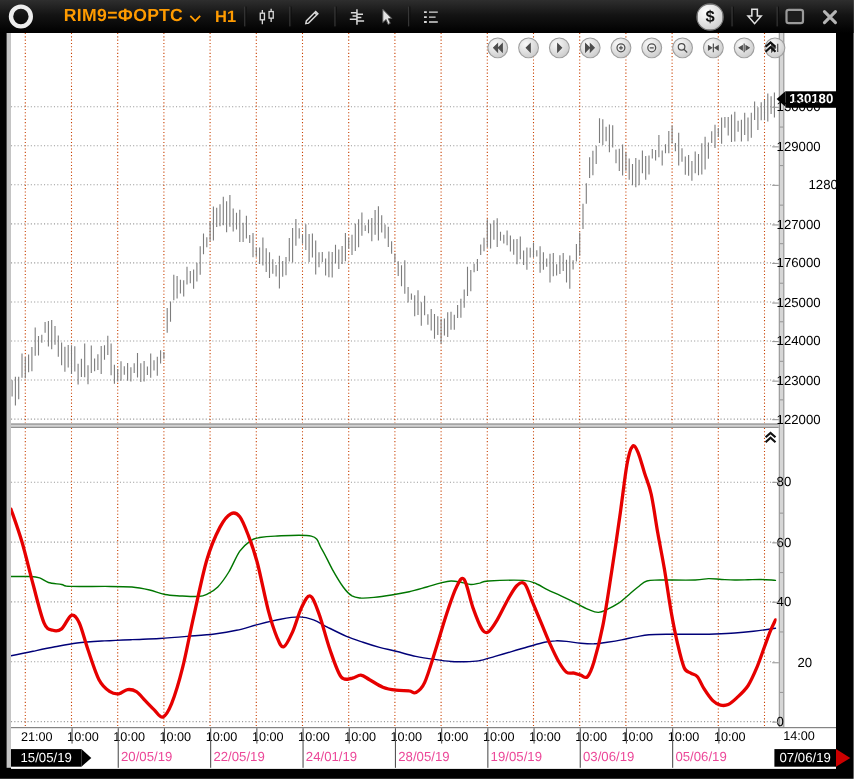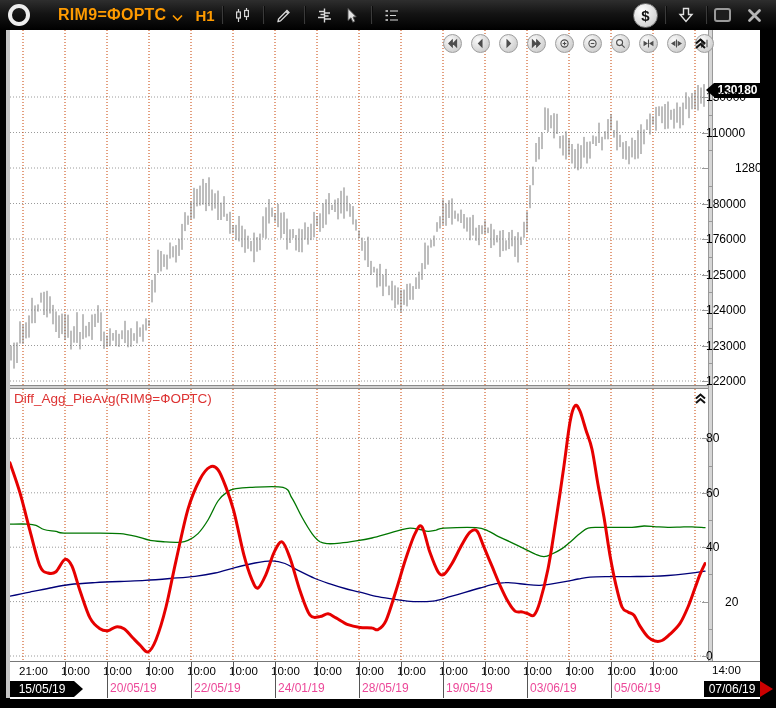--- a/index.html
+++ b/index.html
@@ -418,21 +418,20 @@
         <line x1="685" y1="0" x2="685" y2="272" stroke="#c84000" stroke-width="1" stroke-dasharray="1 2"></line>
       </g>
       <path d="M0,207.2C3.3,206.5,13.3,204.4,20,203.1C26.7,201.7,33.3,200.3,40,199.0C46.7,197.7,52.5,196.4,60,195.5C67.5,194.6,76.7,194.1,85,193.6C93.3,193.1,101.7,192.8,110,192.5C118.3,192.1,126.7,191.9,135,191.4C143.3,190.9,151.7,190.2,160,189.5C168.3,188.8,177.5,188.2,185,187.3C192.5,186.4,198.3,185.5,205,184.0C211.7,182.6,218.3,180.3,225,178.6C231.7,176.9,238.8,175.1,245,174.0C251.2,172.8,257.0,171.7,262,171.8C267.0,171.9,270.7,172.9,275,174.5C279.3,176.1,283.0,178.8,288,181.3C293.0,183.8,299.7,187.2,305,189.5C310.3,191.7,315.0,193.2,320,194.9C325.0,196.6,330.0,198.2,335,199.5C340.0,200.9,344.5,201.7,350,203.1C355.5,204.4,362.2,206.5,368,207.7C373.8,208.9,379.7,209.7,385,210.4C390.3,211.2,395.8,212.0,400,212.3C404.2,212.7,405.8,212.7,410,212.6C414.2,212.5,420.0,212.6,425,211.8C430.0,211.0,435.0,209.1,440,207.7C445.0,206.3,450.0,204.8,455,203.4C460.0,201.9,465.0,200.4,470,199.0C475.0,197.6,480.8,195.8,485,194.9C489.2,194.0,491.7,193.7,495,193.6C498.3,193.4,501.2,193.7,505,194.1C508.8,194.5,513.8,195.4,518,195.7C522.2,196.1,526.0,196.4,530,196.3C534.0,196.1,537.8,195.5,542,194.9C546.2,194.3,550.7,193.6,555,192.7C559.3,191.9,563.8,190.8,568,190.0C572.2,189.3,574.7,188.5,580,188.1C585.3,187.7,593.3,187.7,600,187.6C606.7,187.5,613.3,187.6,620,187.6C626.7,187.5,633.7,187.5,640,187.3C646.3,187.1,652.2,186.9,658,186.5C663.8,186.1,668.8,185.6,675,184.9C681.2,184.1,691.7,182.6,695,182.1" fill="none" stroke="#000078" stroke-width="1.3" stroke-linecap="round" stroke-linejoin="round"></path>
       <path d="M0,135.1C3.0,135.1,13.7,134.9,18,135.1C22.3,135.3,23.3,135.5,26,136.4C28.7,137.3,30.7,139.5,34,140.5C37.3,141.5,42.7,141.8,46,142.4C49.3,143.0,46.7,143.8,54,144.1C61.3,144.3,80.7,144.0,90,144.1C99.3,144.1,104.0,144.1,110,144.6C116.0,145.1,121.0,146.2,126,147.3C131.0,148.5,135.2,150.5,140,151.4C144.8,152.3,150.0,152.4,155,152.8C160.0,153.1,166.2,153.5,170,153.3C173.8,153.1,175.0,152.9,178,151.4C181.0,149.9,184.7,148.0,188,144.6C191.3,141.2,194.7,136.4,198,131.0C201.3,125.6,204.7,116.7,208,112.0C211.3,107.2,215.0,104.5,218,102.4C221.0,100.4,222.3,100.4,226,99.7C229.7,99.0,232.2,98.6,240,98.4C247.8,98.1,266.0,96.5,273,98.4C280.0,100.2,278.8,104.3,282,109.2C285.2,114.2,288.7,122.4,292,128.3C295.3,134.2,299.0,140.5,302,144.6C305.0,148.7,307.3,151.1,310,152.8C312.7,154.4,314.7,154.4,318,154.7C321.3,154.9,325.3,154.6,330,154.1C334.7,153.7,340.7,152.8,346,151.9C351.3,151.1,356.7,150.2,362,149.0C367.3,147.7,373.3,145.9,378,144.6C382.7,143.3,386.3,142.0,390,141.1C393.7,140.2,396.7,139.3,400,139.2C403.3,139.1,407.0,140.0,410,140.5C413.0,141.1,415.3,142.3,418,142.4C420.7,142.5,423.3,141.6,426,141.1C428.7,140.5,427.3,139.6,434,139.2C440.7,138.8,458.7,138.2,466,138.6C473.3,139.1,474.3,140.4,478,141.9C481.7,143.3,484.3,145.5,488,147.3C491.7,149.1,495.7,150.7,500,152.8C504.3,154.8,509.7,157.4,514,159.6C518.3,161.7,522.7,164.2,526,165.5C529.3,166.9,531.3,167.8,534,167.7C536.7,167.6,539.0,166.4,542,165.0C545.0,163.6,548.7,161.8,552,159.6C555.3,157.3,559.0,153.9,562,151.4C565.0,148.9,567.3,146.6,570,144.6C572.7,142.6,574.7,140.2,578,139.2C581.3,138.1,582.7,138.5,590,138.3C597.3,138.2,614.7,138.6,622,138.3C629.3,138.1,630.0,137.1,634,137.0C638.0,136.9,642.0,137.6,646,137.8C650.0,138.0,654.0,138.3,658,138.3C662.0,138.4,666.0,138.2,670,138.1C674.0,138.0,677.8,137.7,682,137.8C686.2,137.9,692.8,138.5,695,138.6" fill="none" stroke="#007600" stroke-width="1.3" stroke-linecap="round" stroke-linejoin="round"></path>
       <path d="M0,73.9C1.7,78.9,6.7,92.5,10,103.8C13.3,115.1,16.7,129.6,20,141.9C23.3,154.1,27.0,170.2,30,177.2C33.0,184.3,35.3,183.1,38,184.0C40.7,184.9,43.2,184.9,46,182.7C48.8,180.4,52.3,171.3,55,170.4C57.7,169.5,59.5,172.0,62,177.2C64.5,182.5,67.0,193.1,70,201.7C73.0,210.3,76.7,222.6,80,228.9C83.3,235.3,87.0,237.7,90,239.8C93.0,241.9,95.3,242.0,98,241.7C100.7,241.4,103.3,238.2,106,237.9C108.7,237.6,111.3,238.1,114,239.8C116.7,241.5,119.3,245.2,122,248.0C124.7,250.7,127.3,253.6,130,256.1C132.7,258.6,135.3,263.8,138,262.9C140.7,262.0,143.0,258.2,146,250.7C149.0,243.2,152.7,231.2,156,218.0C159.3,204.9,162.3,188.1,166,171.8C169.7,155.5,174.0,133.7,178,120.1C182.0,106.5,186.3,97.2,190,90.2C193.7,83.2,197.0,79.5,200,78.0C203.0,76.4,205.3,77.3,208,80.7C210.7,84.1,213.3,91.3,216,98.4C218.7,105.4,221.0,111.5,224,122.8C227.0,134.2,231.0,155.0,234,166.4C237.0,177.7,239.7,185.4,242,190.8C244.3,196.3,245.7,199.9,248,199.0C250.3,198.1,253.3,191.3,256,185.4C258.7,179.5,261.3,169.1,264,163.6C266.7,158.2,269.3,151.9,272,152.8C274.7,153.7,277.0,160.9,280,169.1C283.0,177.2,286.7,192.2,290,201.7C293.3,211.2,296.7,221.9,300,226.2C303.3,230.5,307.0,227.8,310,227.6C313.0,227.3,315.3,224.6,318,224.8C320.7,225.1,322.7,227.1,326,228.9C329.3,230.7,334.0,234.1,338,235.7C342.0,237.3,346.0,237.9,350,238.4C354.0,239.0,359.0,238.6,362,239.0C365.0,239.3,365.7,241.8,368,240.6C370.3,239.4,373.0,238.1,376,231.6C379.0,225.2,382.7,212.1,386,201.7C389.3,191.3,392.8,178.6,396,169.1C399.2,159.6,402.3,149.8,405,144.6C407.7,139.4,409.5,134.6,412,137.8C414.5,141.0,417.3,156.2,420,163.6C422.7,171.1,425.7,179.1,428,182.7C430.3,186.3,431.7,186.8,434,185.4C436.3,184.0,439.0,179.5,442,174.5C445.0,169.5,449.0,160.7,452,155.5C455.0,150.3,457.5,145.5,460,143.2C462.5,141.0,464.7,139.4,467,141.9C469.3,144.4,471.5,152.3,474,158.2C476.5,164.1,479.3,170.9,482,177.2C484.7,183.6,487.3,190.4,490,196.3C492.7,202.2,495.5,208.3,498,212.6C500.5,216.9,502.7,220.4,505,222.1C507.3,223.8,509.8,222.5,512,222.9C514.2,223.4,516.0,224.3,518,224.8C520.0,225.4,522.0,228.2,524,226.2C526.0,224.2,527.7,220.3,530,212.6C532.3,204.9,535.3,193.6,538,180.0C540.7,166.4,543.3,148.2,546,131.0C548.7,113.8,551.7,92.9,554,76.6C556.3,60.3,558.2,43.1,560,33.1C561.8,23.1,563.3,18.6,565,16.8C566.7,14.9,568.2,18.1,570,22.2C571.8,26.3,574.0,34.9,576,41.2C578.0,47.6,580.0,51.2,582,60.3C584.0,69.3,586.0,84.3,588,95.6C590.0,107.0,592.0,116.5,594,128.3C596.0,140.1,598.0,155.0,600,166.4C602.0,177.7,604.0,187.7,606,196.3C608.0,204.9,610.0,213.6,612,218.0C614.0,222.5,616.0,221.6,618,222.9C620.0,224.3,622.0,223.8,624,226.2C626.0,228.6,627.7,233.5,630,237.1C632.3,240.7,635.5,245.5,638,248.0C640.5,250.5,642.7,251.5,645,252.0C647.3,252.6,649.5,252.6,652,251.5C654.5,250.4,657.0,248.1,660,245.2C663.0,242.4,667.0,238.9,670,234.4C673.0,229.8,675.5,223.9,678,218.0C680.5,212.1,683.0,204.4,685,199.0C687.0,193.6,688.3,189.5,690,185.4C691.7,181.3,694.2,176.3,695,174.5" fill="none" stroke="#e60000" stroke-width="3" stroke-linecap="round" stroke-linejoin="round"></path>
     </svg>
 
   <div id="panel-divider" class="abs"></div>
   <div id="scale-bar" class="abs"></div>
 
-  <div id="ind-label" class="abs">Diff_Agg_PieAvg(RIM9=ФОРТС)</div>
 
   <div id="nav-row" class="abs">
       <div class="nav-btn">
         <svg width="11" height="11" fill="#4d4d4d" stroke="#4d4d4d" stroke-width="1.1">
           <path d="M5.3,2 L1.8,5.5 L5.3,9 Z M9.6,2 L6.1,5.5 L9.6,9 Z"></path>
         </svg>
       </div>
       <div class="nav-btn">
         <svg width="11" height="11" fill="#4d4d4d" stroke="#4d4d4d" stroke-width="1.1">
           <path d="M7,2 L3.5,5.5 L7,9 Z"></path>
@@ -540,27 +539,27 @@
       <div class="abs tick-short" style="left: 475px;"></div>
       <div class="abs tick-short" style="left: 559px;"></div>
       <div class="abs tick-short" style="left: 643px;"></div>
       <div id="start-badge" class="abs date-badge" style="left:0;width:64px;">15/05/19</div>
       <div id="end-badge" class="abs date-badge" style="left:694px;width:56px;">07/06/19</div>
     </div>
   <div id="end-time" class="abs">14:00</div>
 <div class="abs tick-label" style="top: 60px;">130000</div>
     <div class="abs ptick" style="left: 692px; top: 67px; width: 6px;"></div>
     <div class="abs ptick" style="left: 699px; top: 84.75px; width: 3px;"></div>
-    <div class="abs tick-label" style="top: 95.5px;">110000</div>
+    <div class="abs tick-label" style="top: 95.5px;">129000</div>
     <div class="abs ptick" style="left: 692px; top: 102.5px; width: 6px;"></div>
     <div class="abs ptick" style="left: 699px; top: 120.25px; width: 3px;"></div>
     <div class="abs tick-label" style="top: 131px; margin-left: 29px;">128000</div>
     <div class="abs ptick" style="left: 692px; top: 138px; width: 6px;"></div>
     <div class="abs ptick" style="left: 699px; top: 155.75px; width: 3px;"></div>
-    <div class="abs tick-label" style="top: 166.5px;">180000</div>
+    <div class="abs tick-label" style="top: 166.5px;">127000</div>
     <div class="abs ptick" style="left: 692px; top: 173.5px; width: 6px;"></div>
     <div class="abs ptick" style="left: 699px; top: 191.25px; width: 3px;"></div>
     <div class="abs tick-label" style="top: 202px;">176000</div>
     <div class="abs ptick" style="left: 692px; top: 209px; width: 6px;"></div>
     <div class="abs ptick" style="left: 699px; top: 226.75px; width: 3px;"></div>
     <div class="abs tick-label" style="top: 237.5px;">125000</div>
     <div class="abs ptick" style="left: 692px; top: 244.5px; width: 6px;"></div>
     <div class="abs ptick" style="left: 699px; top: 262.25px; width: 3px;"></div>
     <div class="abs tick-label" style="top: 273px;">124000</div>
     <div class="abs ptick" style="left: 692px; top: 280px; width: 6px;"></div>

